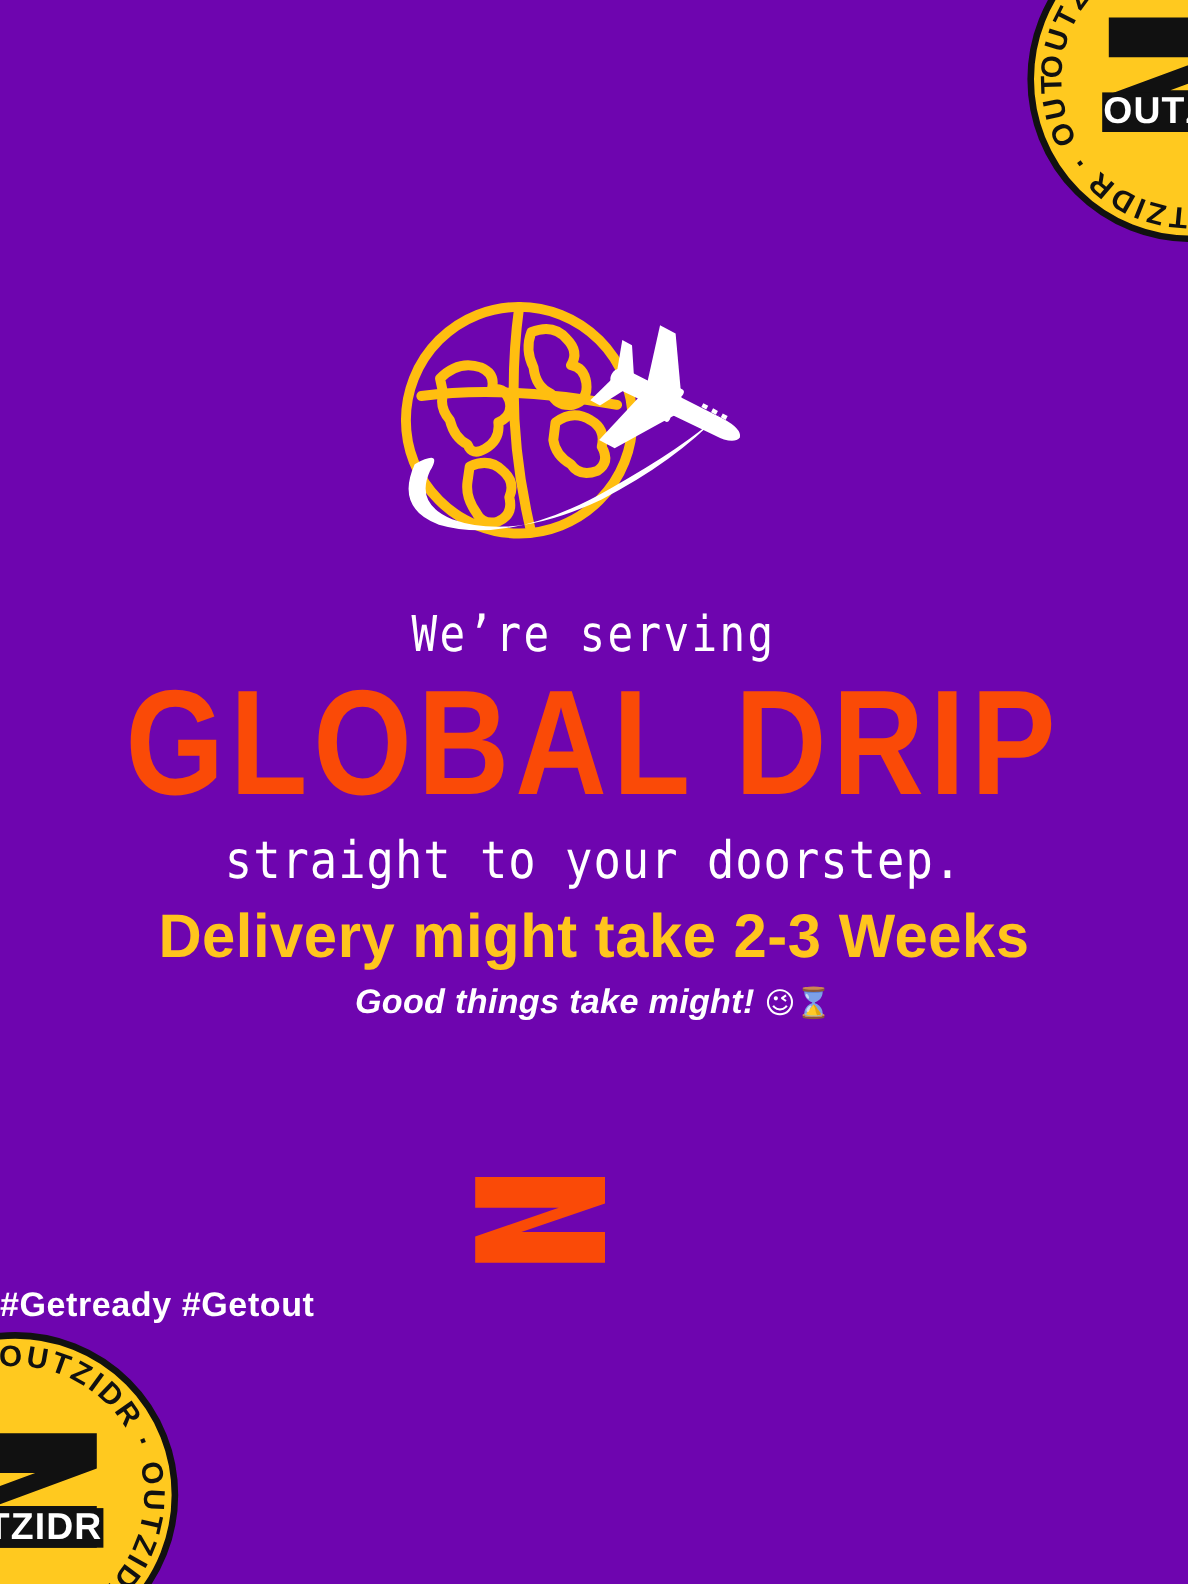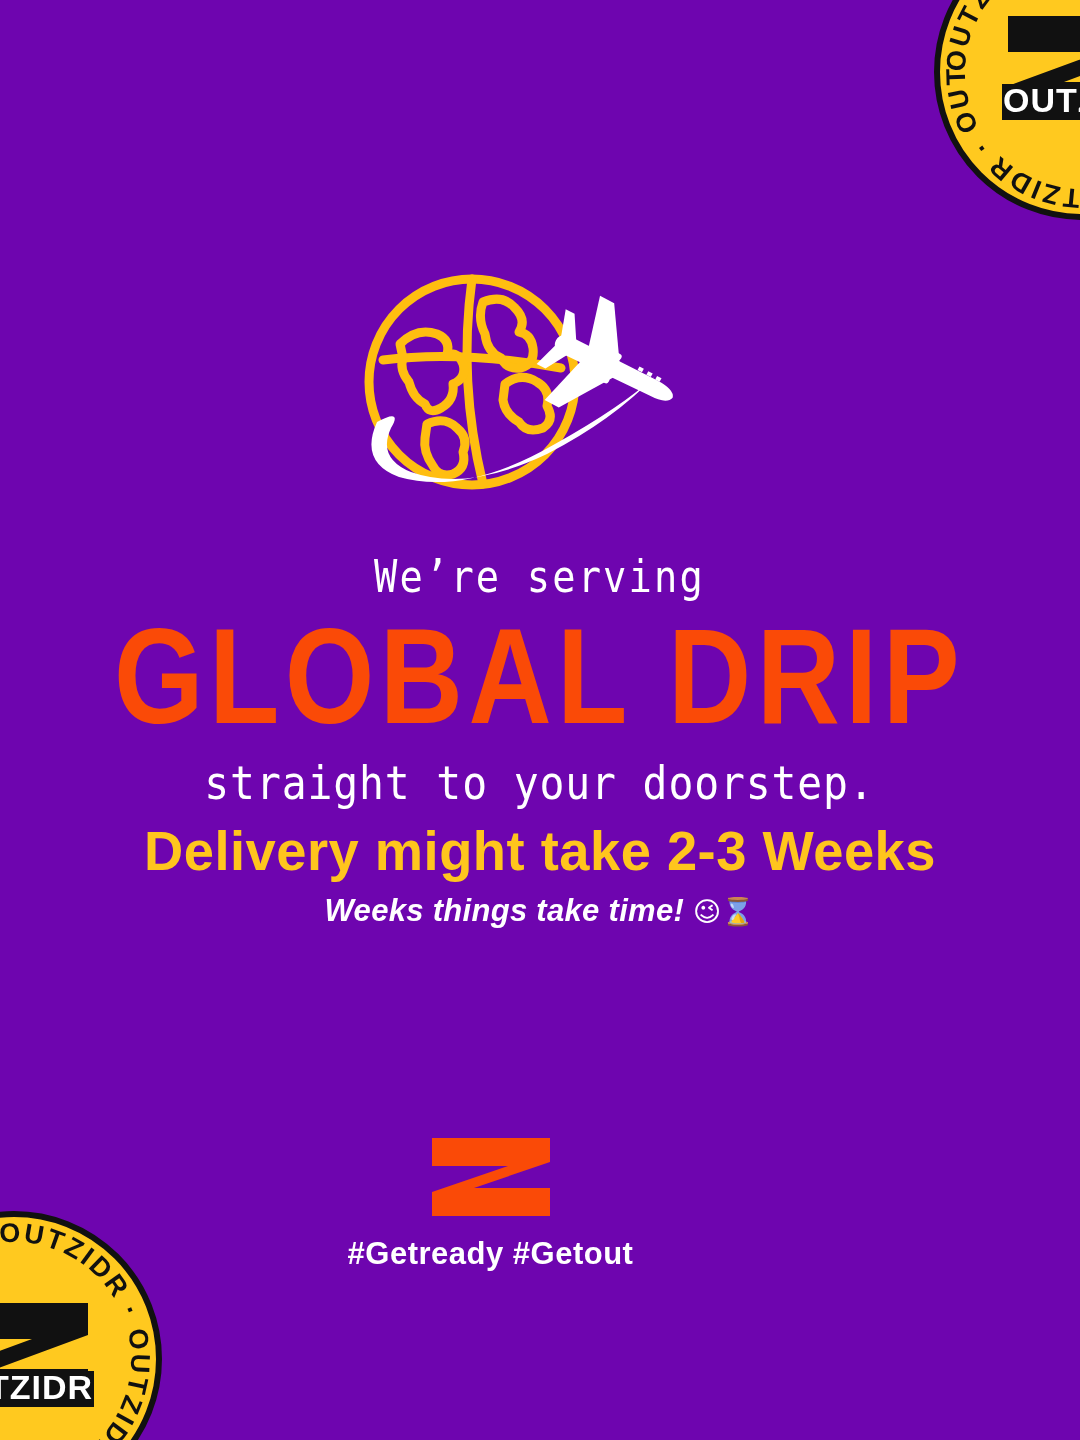--- a/index.html
+++ b/index.html
@@ -104,23 +104,23 @@
   }
   .delivery-sub .emoji{
     font-family:"DejaVu Sans", sans-serif;
     font-style:normal;
     font-size:27px;
   }
 
   
   #footer-brand{
     position:absolute;
-    left:0; top:1136px;
+    left:0; top:1068px;
     width:981px;
-    text-align:center;
+    text-align:left;
   }
   #footer-zmark{
     width:122px; height:82px;
     margin:0 auto;
     display:block;
   }
   .hashtags{
     font-family:"Liberation Sans", sans-serif;
     font-weight:700;
     font-size:31px;
@@ -192,21 +192,21 @@
 
   <div id="copy">
     <div class="kicker">We’re serving</div>
     <div class="headline">GLOBAL DRIP</div>
     <div class="subline">straight to your doorstep.</div>
   </div>
 
   <div id="delivery">
     <div class="delivery-main">Delivery might take 2-3 Weeks</div>
     <div class="delivery-sub">
-      <span>Weeks things take time!</span>
+      <span>Good things take might!</span>
       <span class="emoji">😉⌛</span>
     </div>
   </div>
 
   <div id="footer-brand">
     <svg id="footer-zmark" viewBox="0 0 122 82" xmlns="http://www.w3.org/2000/svg">
       <path d="M 2 2 L 120 2 L 120 26 L 44 52 L 120 52 L 120 80 L 2 80 L 2 56 L 78 30 L 2 30 Z" fill="#FA4A07"></path>
     </svg>
     <div class="hashtags">#Getready #Getout</div>
   </div>

